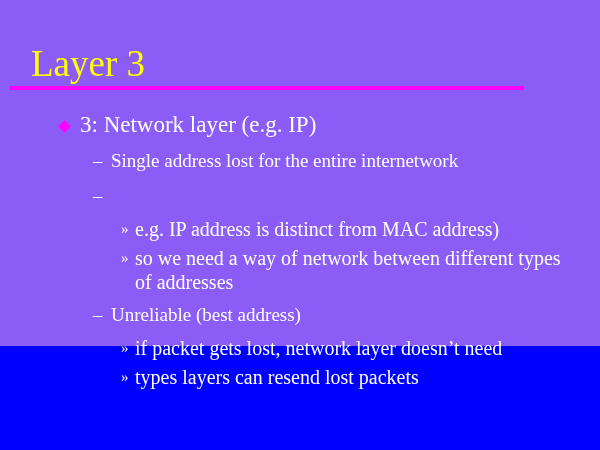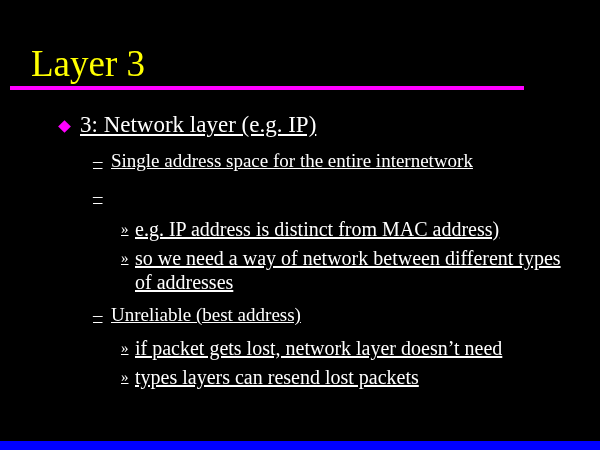--- a/index.html
+++ b/index.html
@@ -9,22 +9,22 @@
   body {
     width: 600px;
     height: 450px;
     overflow: hidden;
     background: #0000ff;
     font-family: "Liberation Serif", "DejaVu Serif", serif;
   }
   .slide {
     position: relative;
     width: 600px;
-    height: 441px;
-    background: #000000;
+    height: 346px;
+    background: #8b5cf6;
     box-sizing: border-box;
   }
 
   
   .slide-title {
     position: absolute;
     left: 31px;
     top: 42px;
     font-size: 37px;
     line-height: 44px;
@@ -47,21 +47,20 @@
     position: absolute;
     left: 0;
     top: 110px;
     width: 600px;
   }
 
   .bullet-row {
     display: flex;
     align-items: flex-start;
     color: #ffffff;
-    text-decoration: underline;
   }
 
   
   .lvl1 {
     padding-left: 60px;
     margin-bottom: 3px;
   }
   .lvl1 .marker {
     width: 20px;
     flex: 0 0 20px;
@@ -138,21 +137,21 @@
 
     <div class="bullet-row lvl1">
       <span class="marker"><span class="diamond"></span></span>
       <span class="text">3: Network layer (e.g. IP)</span>
     </div>
 
     <div class="spacer-4"></div>
 
     <div class="bullet-row lvl2">
       <span class="marker">–</span>
-      <span class="text">Single address space for the entire internetwork</span>
+      <span class="text">Single address lost for the entire internetwork</span>
     </div>
 
     <div class="spacer-6"></div>
 
     <div class="bullet-row lvl2">
       <span class="marker">–</span>
     </div>
 
     <div class="spacer-6"></div>
 

